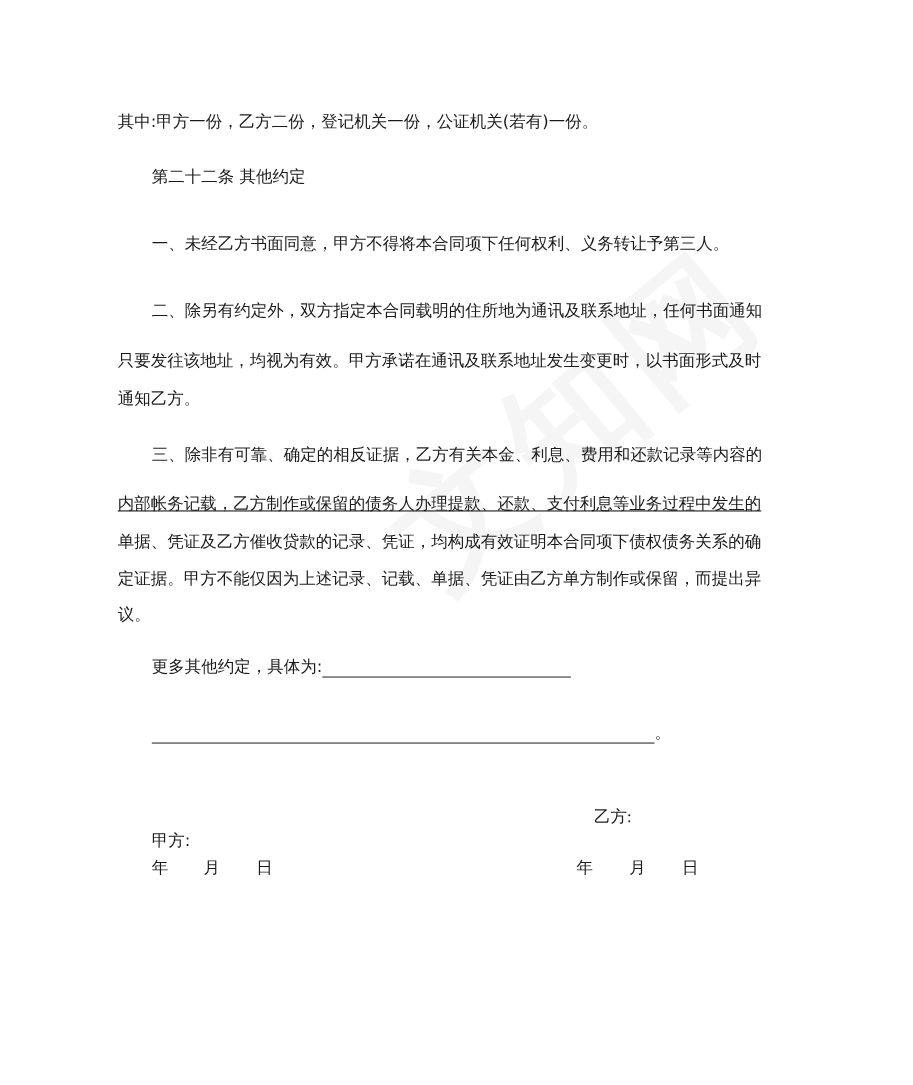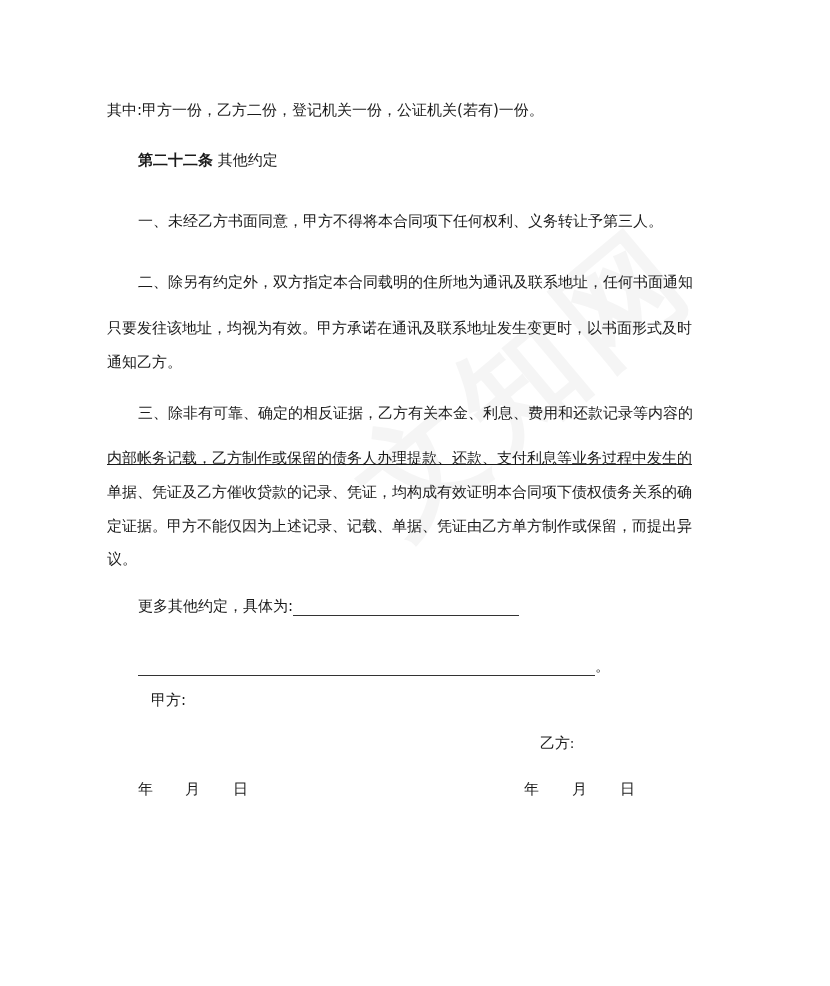--- a/index.html
+++ b/index.html
@@ -22,21 +22,21 @@
       height: 986px;
       background: #ffffff;
     }
     .line {
       position: absolute;
       font-size: 15px;
       line-height: 20px;
       white-space: nowrap;
       letter-spacing: 0px;
     }
-    .bold { font-weight: bold; }
+    .bold { font-weight: normal; }
     .para-line { left: 107px; margin-top: 11px; }
     .indent-line { left: 138px; }
     .blank-underline {
       display: inline-block;
       border-bottom: 1px solid #333;
       vertical-align: bottom;
       height: 18px;
     }
     .watermark {
       position: absolute;
@@ -81,21 +81,21 @@
   <div class="line para-line" style="top:538px;">议。</div>
 
   <div class="line indent-line" style="top:596px;">
     <span>更多其他约定，具体为:</span><span class="blank-underline" style="width:226px;"></span>
   </div>
 
   <div class="line indent-line" style="top:656px;">
     <span class="blank-underline" style="width:457px;"></span><span>。</span>
   </div>
 
-  <div class="line" style="top:690px; left:138px;margin-left:13px;">甲方:</div>
+  <div class="line" style="top:754px; left:138px;">甲方:</div>
   <div class="line" style="top:733px; left:540px;font-family:Liberation Serif, serif;">乙方:</div>
 
   <div class="line sig-row" style="top:779px; left:0; width:830px; height:20px;">
     <span style="left:138px;">年</span>
     <span style="left:185px;">月</span>
     <span style="left:233px;">日</span>
     <span style="left:524px;">年</span>
     <span style="left:572px;">月</span>
     <span style="left:620px;">日</span>
   </div>

